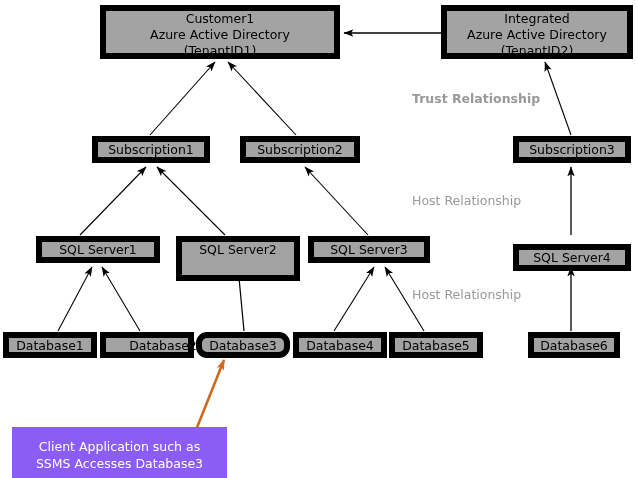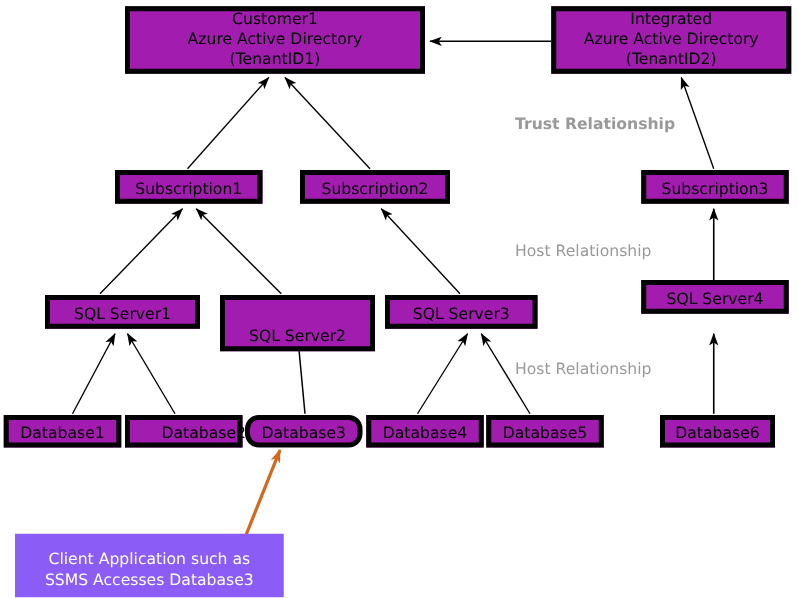--- a/index.html
+++ b/index.html
@@ -19,24 +19,24 @@
     position: absolute;
     left: 0;
     top: 0;
     width: 638px;
     height: 478px;
     pointer-events: none;
   }
   .node {
     position: absolute;
     box-sizing: border-box;
-    border: 4px solid #000000;
-    background: #a21caf;
+    border: 6px solid #000000;
+    background: #a3a3a3;
     display: flex;
-    align-items: flex-end;
+    align-items: flex-start;
     justify-content: center;
     text-align: center;
     color: #000000;
     font-size: 12.5px;
     line-height: 16px;
     z-index: 2;
   }
   .node .node-label { white-space: pre-line; }
   .rel-label {
     position: absolute;
@@ -149,21 +149,21 @@
 
   <div class="node" style="left:36px; top:236px; width:124px; height:27px;">
     <span class="node-label">SQL Server1</span>
   </div>
   <div class="node" style="left:176px; top:236px; width:124px; height:45px;">
     <span class="node-label">SQL Server2</span>
   </div>
   <div class="node" style="left:308px; top:236px; width:122px; height:27px;">
     <span class="node-label">SQL Server3</span>
   </div>
-  <div class="node" style="left:513px; top:224px; width:118px; height:27px;">
+  <div class="node" style="left:513px; top:244px; width:118px; height:27px;">
     <span class="node-label">SQL Server4</span>
   </div>
 
   <div class="node" style="left:3px; top:332px; width:94px; height:26px;">
     <span class="node-label">Database1</span>
   </div>
   <div class="node" style="left:100px; top:332px; width:94px; height:26px;padding-left:32px;">
     <span class="node-label">Database2</span>
   </div>
   <div class="node" style="left:196px; top:332px; width:94px; height:26px;border-radius:11px;">

